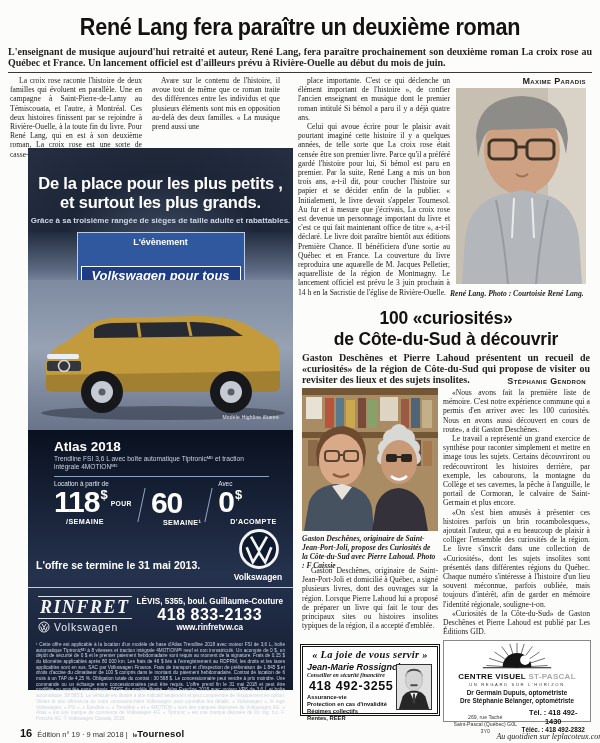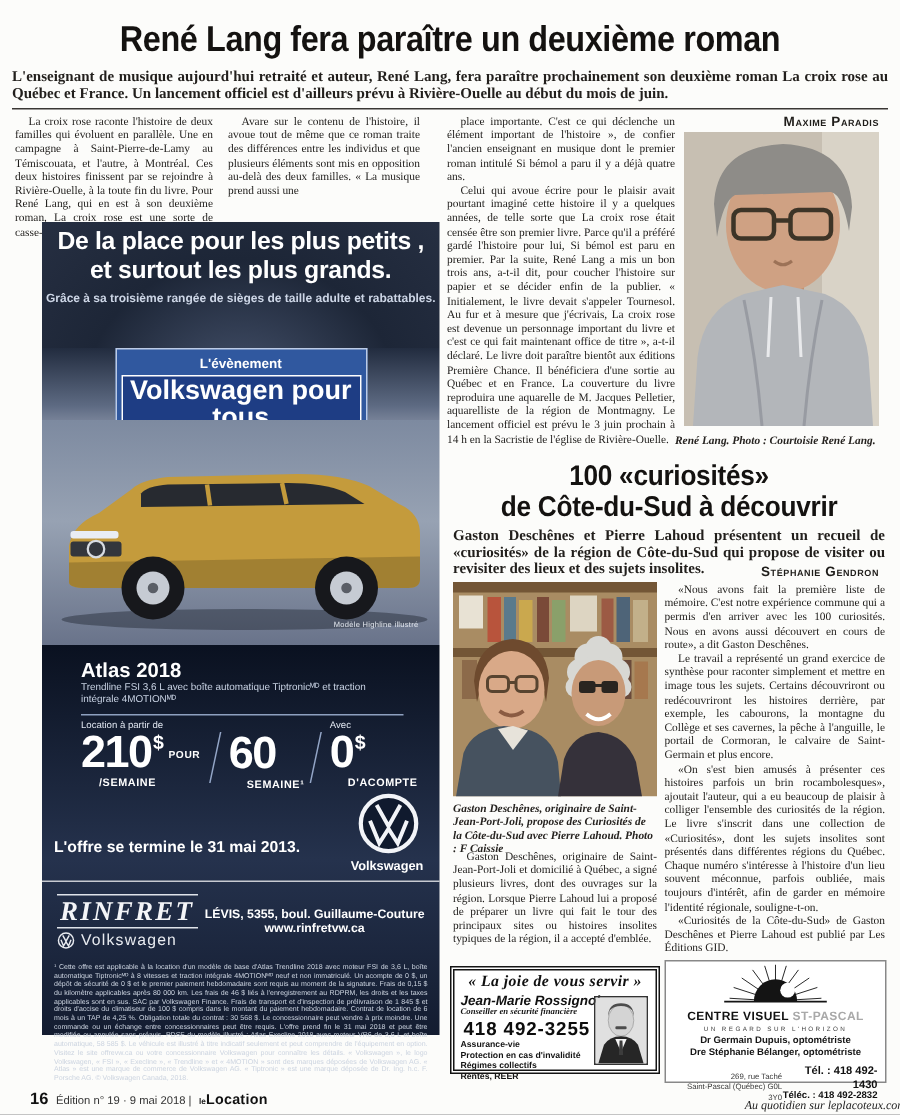--- a/index.html
+++ b/index.html
@@ -26,28 +26,28 @@
 
   figure { position:absolute; }
   .photo-frame { display:block; width:100%; height:100%; }
   .a1-photo { left:456px; top:88px; width:130px; height:196px; }
   .caption { font-size:7.6px; line-height:9px; font-style:italic; font-weight:700; color:#262320; }
   .a1-caption { left:450px; top:289px; width:140px; }
 
   
   .vw-ad { left:28px; top:148px; width:265px; height:542px; font-family:"Liberation Sans",sans-serif; }
   .vw-top { height:84px; background:radial-gradient(ellipse at 50% 135%, #46536d 0%, #1d2637 55%, #262f42 100%);
-    text-align:center; padding-top:4px; }
+    text-align:center; padding-top:26px; }
   .vw-h1 { color:#fff; font-weight:700; font-size:16.5px; line-height:18.5px; letter-spacing:-.2px; }
   .vw-sub { margin-top:5px; color:#cdd6e6; font-weight:700; font-size:8px; }
   .vw-mid { height:48px; background:linear-gradient(180deg,#222c3f 0%, #5d6a82 80%, #768197 100%); }
   .vw-event-box { width:168px; margin:0 auto; border:1.2px solid #bccbe6; background:#30589f; padding:3px; text-align:center; }
   .vw-event-label { color:#fff; font-weight:700; font-size:9px; line-height:12px; }
-  .vw-event-title { margin-top:2px; border:1.6px solid #fff; background:#1e3d84; color:#fff;
-    font-weight:700; font-size:18px; line-height:18px; }
+  .vw-event-title { margin-top:18px; border:1.6px solid #fff; background:#1e3d84; color:#fff;
+    font-weight:700; font-size:13px; line-height:18px;font-style:italic; }
   .vw-car { position:relative; height:150px; background:linear-gradient(180deg,#7d8aa0 0%, #97a2b3 45%, #69738a 100%); }
   .vw-car svg { position:absolute; inset:0; }
   .vw-model-note { position:absolute; right:14px; bottom:10px; color:#e4e8ef; font-size:5px; letter-spacing:.2px; }
   .vw-bottom { position:relative; height:260px; background:linear-gradient(180deg,#0a1120 0%, #25324d 55%, #131c30 100%); color:#fff; }
   .vw-model { padding:9px 0 1px 26px; font-weight:700; font-size:13.5px; }
   .vw-trim { margin-left:26px; width:212px; color:#c7d1e2; font-size:6.6px; line-height:8.2px; }
   .vw-price-rule { margin:5px 24px 3px 26px; border-top:1px solid #8ea0bf; }
   .price-flex { display:flex; margin-left:26px; }
   .plabel { font-size:6.4px; color:#dfe5ef; margin-bottom:1px; }
   .pnum { display:flex; align-items:flex-start; }
@@ -98,21 +98,21 @@
 
   
   .cv-ad { left:443px; top:640px; width:148px; height:82px; background:#fff; border:1px solid #888;
     text-align:center; padding-top:2px; font-family:"Liberation Sans",sans-serif; }
   .cv-logo { width:78px; height:27px; }
   .cv-name { font-size:8px; letter-spacing:.3px; margin-top:-2px; }
   .cv-name .main { font-weight:700; color:#111; }
   .cv-name .sub { font-weight:700; color:#a9a9a9; }
   .cv-tagline { font-size:4.2px; letter-spacing:1.6px; color:#3c3c3c; margin:1px 0 2px 0; }
   .cv-doc { font-weight:700; font-size:6.4px; line-height:8px; color:#161616; }
-  .cv-bottom { display:flex; justify-content:space-between; align-items:flex-end; padding:0 5px; margin-top:4px; text-align:right; }
+  .cv-bottom { display:flex; justify-content:space-between; align-items:flex-end; padding:0 5px; margin-top:4px; text-align:center; }
   .cv-addr { font-size:5.2px; line-height:6.6px; color:#3a3a3a; }
   .cv-phone { font-weight:700; font-size:7.4px; line-height:8.6px; color:#101010; }
   .cv-fax { font-weight:700; font-size:6.4px; line-height:8px; color:#101010; }
 
   
   .footer { left:20px; top:723px; width:584px; display:flex; justify-content:space-between; align-items:flex-end; }
   .footer-left { display:flex; align-items:baseline; gap:5px; font-family:"Liberation Sans",sans-serif; }
   .page-num { font-weight:700; font-size:11px; color:#111; }
   .edition { font-size:7.5px; color:#333; }
   .brand-le { font-size:5.5px; font-weight:700; color:#222; }
@@ -193,21 +193,21 @@
       <div class="vw-model-note">Modèle Highline illustré</div>
     </div>
     <div class="vw-bottom">
       <div class="vw-model">Atlas 2018</div>
       <div class="vw-trim">Trendline FSI 3,6 L avec boîte automatique Tiptronicᴹᴰ et traction intégrale 4MOTIONᴹᴰ</div>
       <div class="vw-price-rule"></div>
       <div class="price-flex">
         <div>
           <div class="plabel">Location à partir de</div>
           <div class="pnum">
-            <span class="pbig">210</span>
+            <span class="pbig">118</span>
             <span class="pcur">$</span>
             <span class="ppour">POUR</span>
           </div>
           <div class="punit">/SEMAINE</div>
         </div>
         <div class="pdiv"></div>
         <div class="pg-pad">
           <div class="pnum">
               <span class="pbig">60</span>
             </div>
@@ -239,20 +239,21 @@
             <svg viewBox="0 0 50 50">
               <circle cx="25" cy="25" r="21" fill="none" stroke="#e8ebf0" stroke-width="4"></circle>
               <polyline points="16,11 25,27 34,11" fill="none" stroke="#e8ebf0" stroke-width="4"></polyline>
               <polyline points="11,23 18,40 25,29 32,40 39,23" fill="none" stroke="#e8ebf0" stroke-width="4"></polyline>
             </svg>
             <span>Volkswagen</span>
           </div>
         </div>
         <div class="dealer-right">
           <div class="dealer-addr">LÉVIS, 5355, boul. Guillaume-Couture</div>
+          <div class="dealer-phone">418 833-2133</div>
           <div class="dealer-web">www.rinfretvw.ca</div>
         </div>
       </div>
       <div class="vw-fineprint">¹ Cette offre est applicable à la location d'un modèle de base d'Atlas Trendline 2018 avec moteur FSI de 3,6 L, boîte automatique Tiptronicᴹᴰ à 8 vitesses et traction intégrale 4MOTIONᴹᴰ neuf et non immatriculé. Un acompte de 0 $, un dépôt de sécurité de 0 $ et le premier paiement hebdomadaire sont requis au moment de la signature. Frais de 0,15 $ du kilomètre applicables après 80 000 km. Les frais de 46 $ liés à l'enregistrement au RDPRM, les droits et les taxes applicables sont en sus. SAC par Volkswagen Finance. Frais de transport et d'inspection de prélivraison de 1 845 $ et droits d'accise du climatiseur de 100 $ compris dans le montant du paiement hebdomadaire. Contrat de location de 6 mois à un TAP de 4,25 %. Obligation totale du contrat : 30 568 $. Le concessionnaire peut vendre à prix moindre. Une commande ou un échange entre concessionnaires peut être requis. L'offre prend fin le 31 mai 2018 et peut être modifiée ou annulée sans préavis. PDSF du modèle illustré : Atlas Execline 2018 avec moteur VR6 de 3,6 L et boîte automatique, 58 585 $. Le véhicule est illustré à titre indicatif seulement et peut comprendre de l'équipement en option. Visitez le site offrevw.ca ou votre concessionnaire Volkswagen pour connaître les détails. « Volkswagen », le logo Volkswagen, « FSI », « Execline », « Trendline » et « 4MOTION » sont des marques déposées de Volkswagen AG. « Atlas » est une marque de commerce de Volkswagen AG. « Tiptronic » est une marque déposée de Dr. Ing. h.c. F. Porsche AG. © Volkswagen Canada, 2018.</div>
     </div>
   </div>
 
   <h2 class="abs a2-headline">
     <span style="display:block">100 «curiosités»</span>
     <span style="display:block">de Côte-du-Sud à découvrir</span>
@@ -378,18 +379,18 @@
         <div class="cv-phone">Tél. : 418 492-1430</div>
         <div class="cv-fax">Téléc. : 418 492-2832</div>
       </div>
     </div>
   </div>
 
   <div class="abs footer">
     <div class="footer-left">
       <span class="page-num">16</span>
       <span class="edition">Édition n° 19 · 9 mai 2018 |</span>
-      <span><span class="brand-le">le</span><span class="brand-name">Location</span></span>
+      <span><span class="brand-le">le</span><span class="brand-name">Tournesol</span></span>
     </div>
     <div class="footer-right">Au quotidien sur leplacoteux.com</div>
   </div>
 
 </div>
 
 </body></html>

